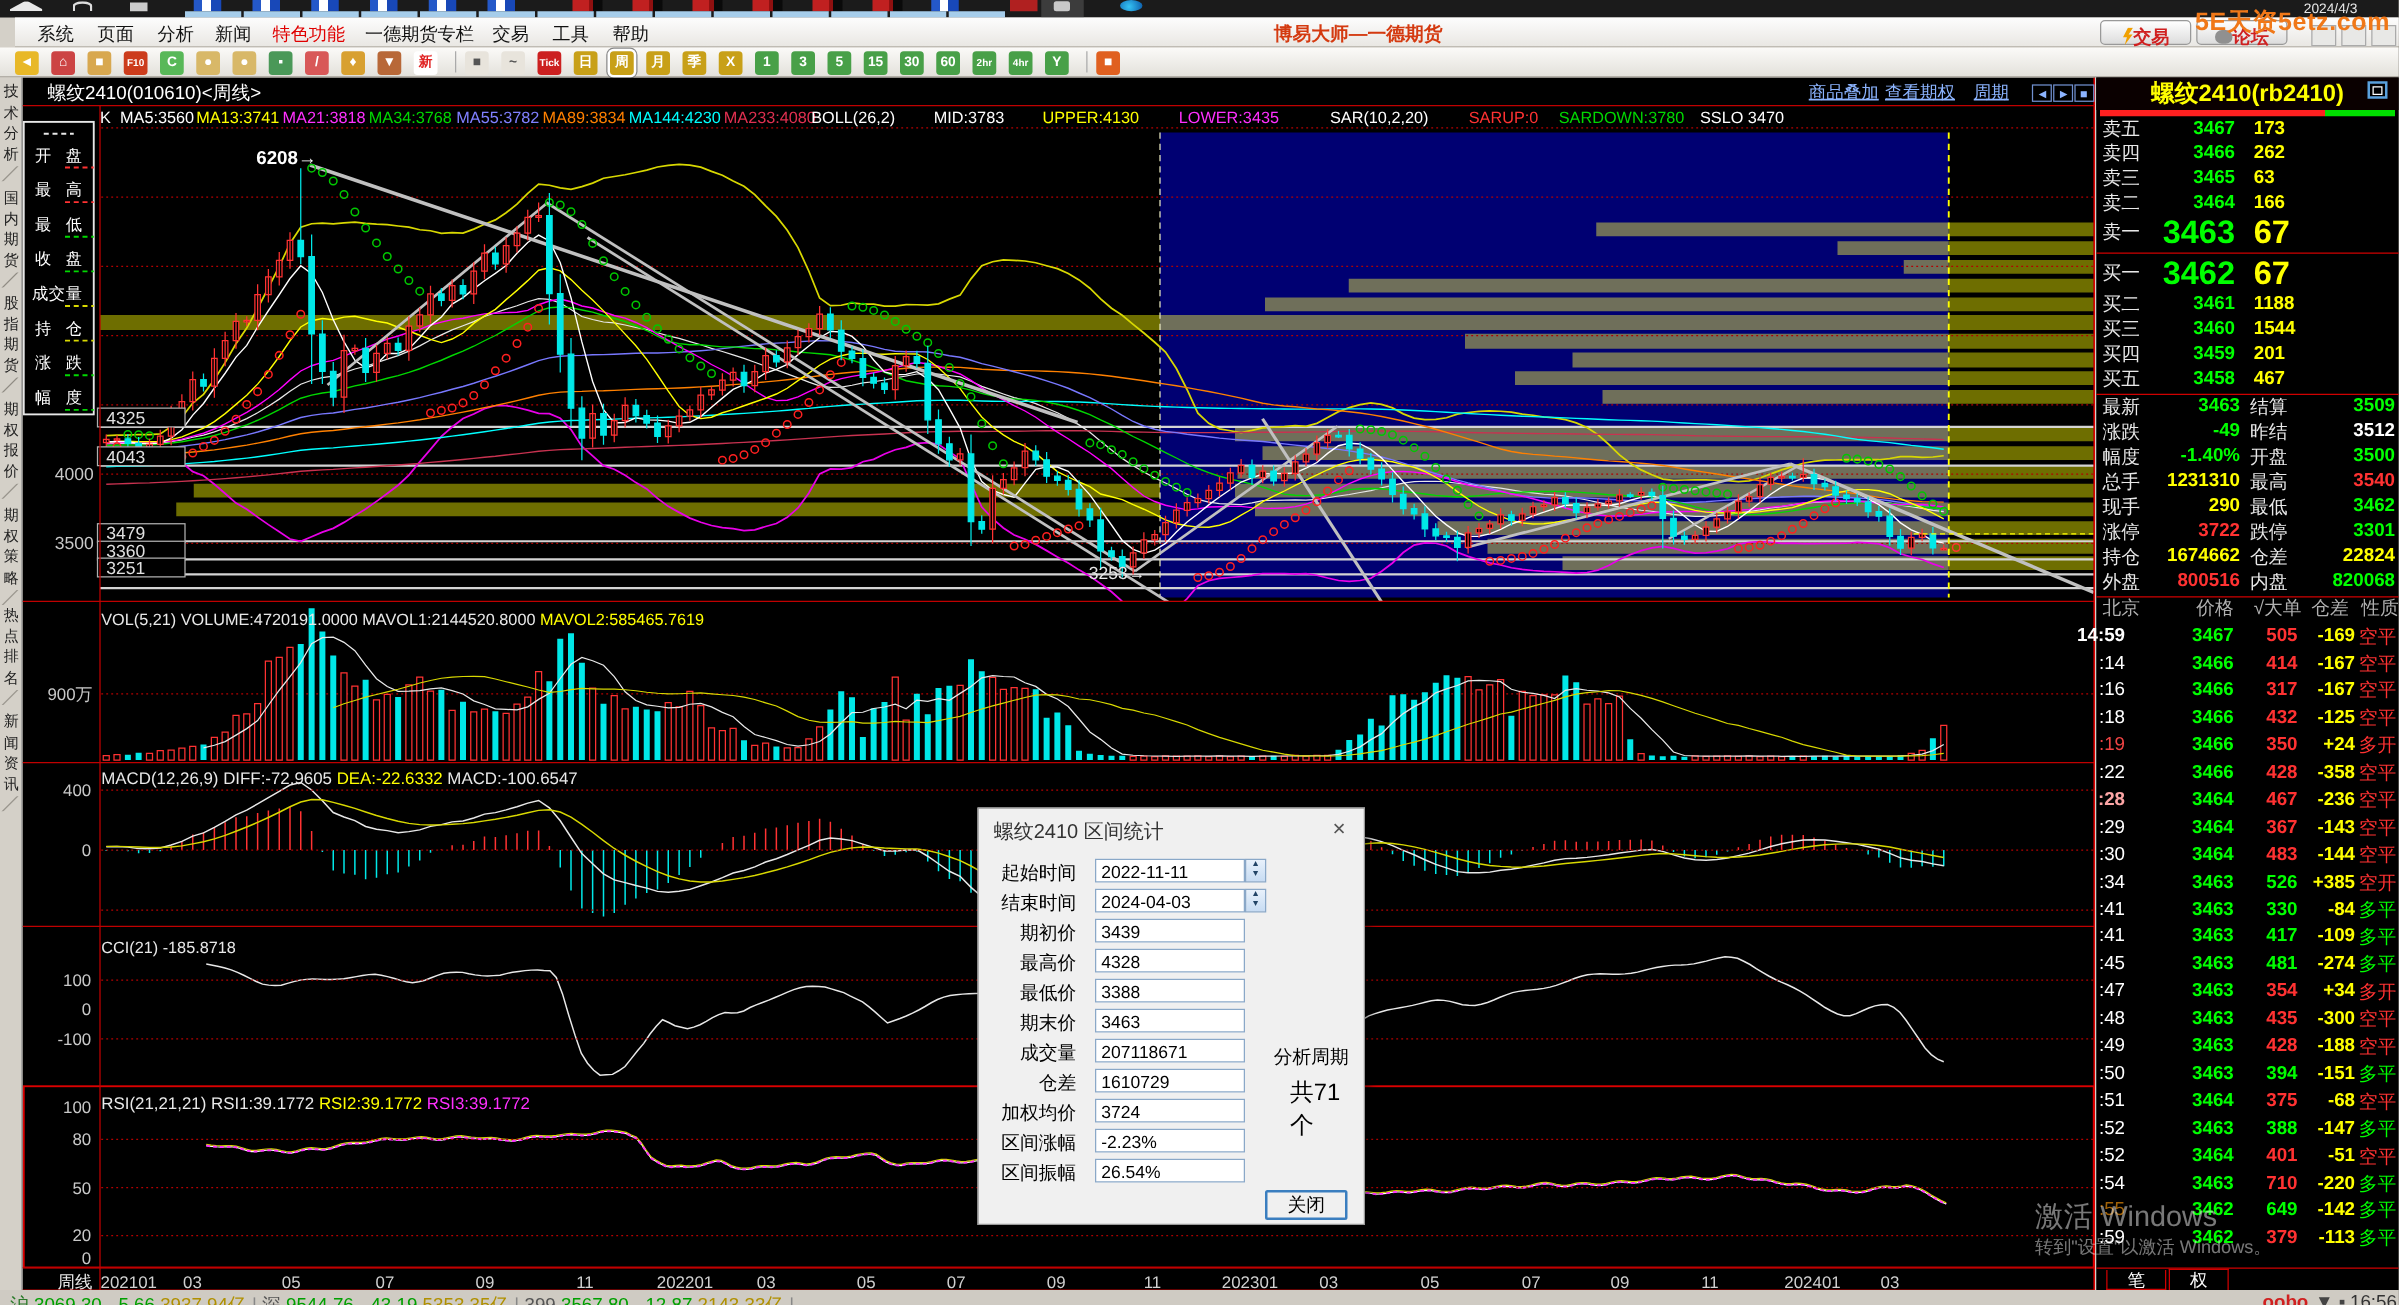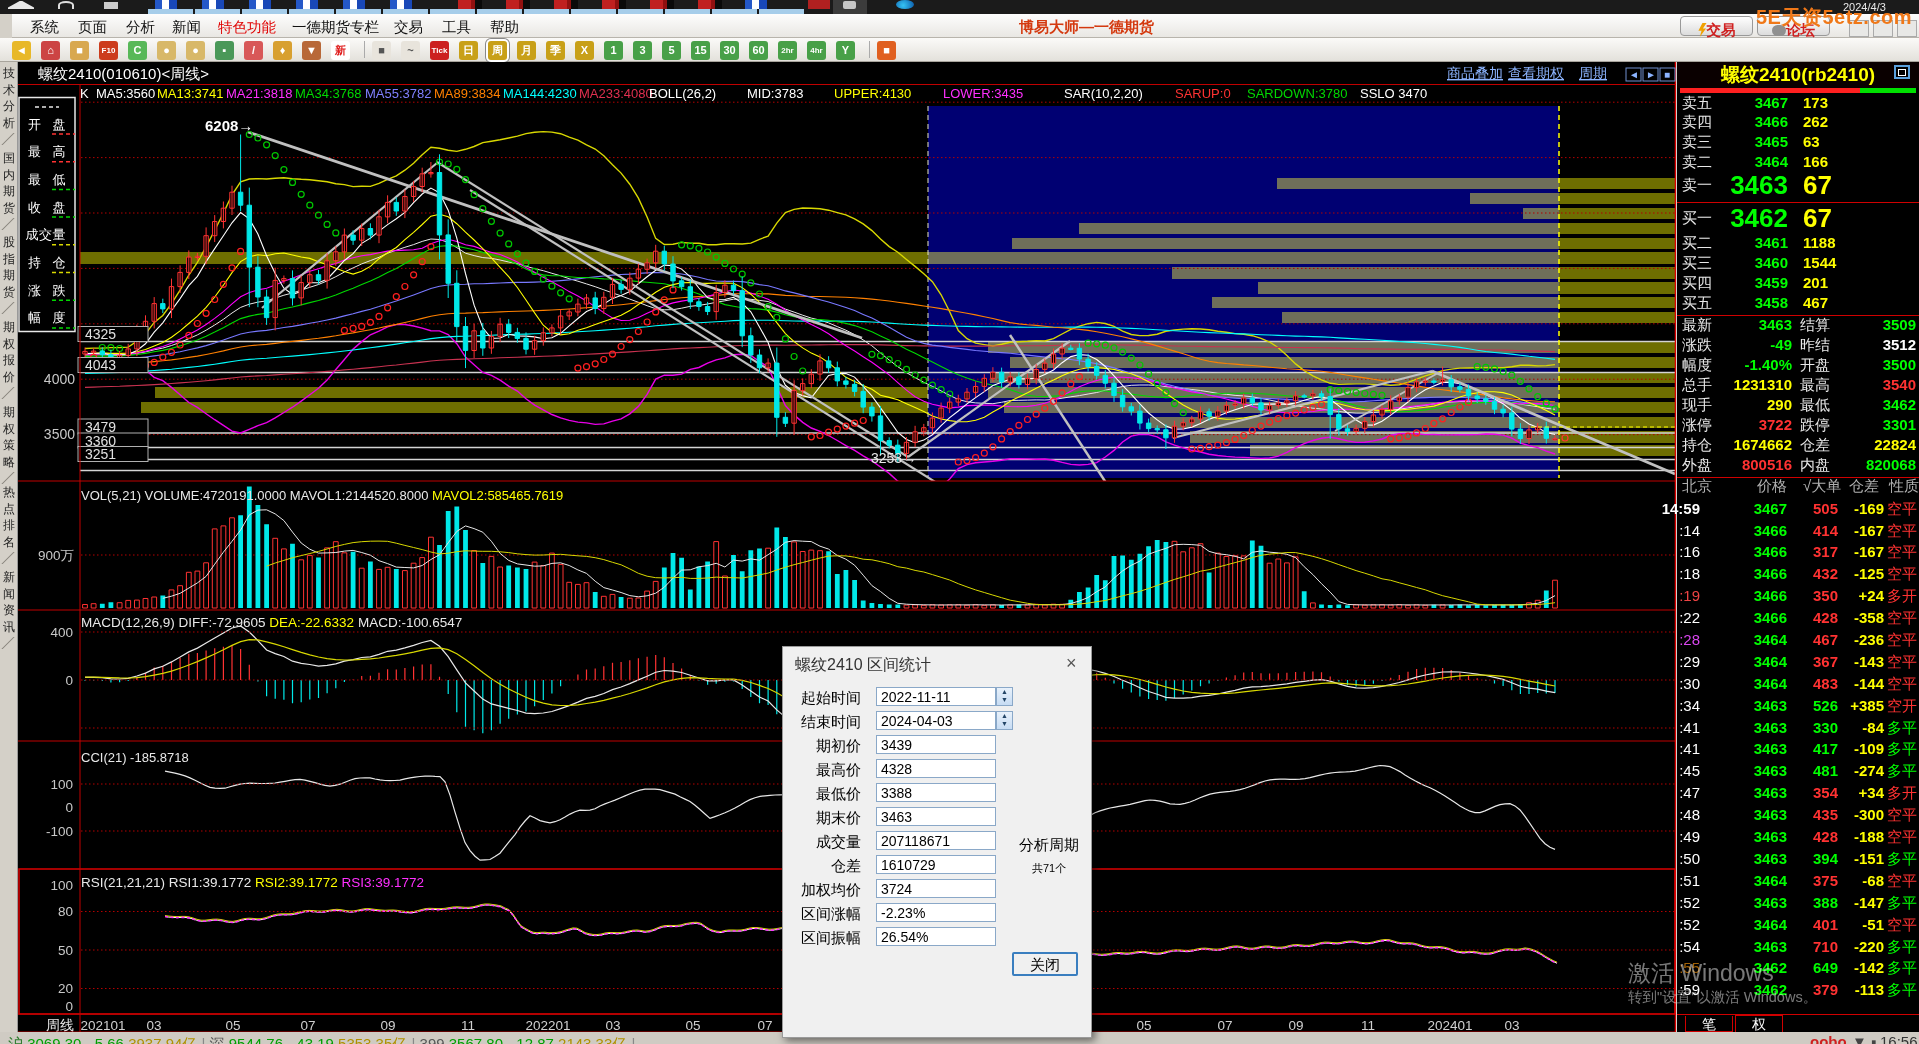--- a/index.html
+++ b/index.html
@@ -14,21 +14,21 @@
 .rph{position:absolute;left:0;top:0;width:242px;height:26px;background:#0a0000;text-align:center;
  color:#ffff00;font-size:19px;font-weight:bold;font-family:"Liberation Sans",sans-serif}
 .row{position:absolute;left:0;width:242px;height:20px;font-size:15px;font-weight:bold;white-space:nowrap}
 .lbl{position:absolute;left:5px;color:#e8e8e8;font-weight:normal}
 .lbl2{position:absolute;left:123px;color:#e8e8e8;font-weight:normal}
 .pr{position:absolute;right:131px;text-align:right}
 .vo{position:absolute;left:126px}
 .v1{position:absolute;right:127px;text-align:right}
 .v2{position:absolute;right:3px;text-align:right}
 .g{color:#00ff00}.y{color:#ffff00}.r{color:#ff3232}.w{color:#ffffff}.gy{color:#b0b0b0}
-.dlg{left:782px;top:646px;width:310px;height:392px;background:#f0f0f0;border:1px solid #9a9a9a;
+.dlg{left:782px;top:646px;width:310px;height:334px;background:#f0f0f0;border:1px solid #9a9a9a;
  box-shadow:3px 3px 8px rgba(0,0,0,.5);font-size:15px}
 .dlbl{position:absolute;right:230px;color:#000;white-space:nowrap}
 .din{position:absolute;left:93px;width:120px;height:19px;background:#fff;border:1px solid #8aa8c8;
  font-size:14px;color:#000;padding:1px 0 0 4px}
 .spin{position:absolute;left:213px;width:17px;height:19px;background:linear-gradient(#e8f1fb,#c7dcf3);border:1px solid #8aa8c8}
 .wmark{color:rgba(240,240,240,.5);font-size:23px}
 </style></head><body>
 <div class="abs taskbar">
     <div class="abs" style="left:8px;top:1px;width:26px;height:8px;background:#e8e8e8;clip-path:polygon(0 80%,45% 0,55% 0,100% 80%,100% 100%,0 100%)"></div>
     <div class="abs" style="left:58px;top:1px;width:16px;height:8px;border:2px solid #ddd;border-radius:50% 50% 0 0;border-bottom:none"></div>
@@ -680,21 +680,21 @@
       <span class="r" style="position:absolute;right:2px;font-weight:normal">多开</span>
     </div>
     <div class="row" style="top:547px">
       <span style="position:absolute;right:219px;color:#fff;font-weight:normal">:22</span>
       <span class="g" style="position:absolute;right:132px">3466</span>
       <span class="r" style="position:absolute;right:81px">428</span>
       <span class="y" style="position:absolute;right:35px">-358</span>
       <span class="r" style="position:absolute;right:2px;font-weight:normal">空平</span>
     </div>
     <div class="row" style="top:569px">
-      <span style="position:absolute;right:219px;color:#d946ef;font-weight:normal">:28</span>
+      <span style="position:absolute;right:219px;color:#fca5a5;font-weight:bold">:28</span>
       <span class="g" style="position:absolute;right:132px">3464</span>
       <span class="r" style="position:absolute;right:81px">467</span>
       <span class="y" style="position:absolute;right:35px">-236</span>
       <span class="r" style="position:absolute;right:2px;font-weight:normal">空平</span>
     </div>
     <div class="row" style="top:591px">
       <span style="position:absolute;right:219px;color:#fff;font-weight:normal">:29</span>
       <span class="g" style="position:absolute;right:132px">3464</span>
       <span class="r" style="position:absolute;right:81px">367</span>
       <span class="y" style="position:absolute;right:35px">-143</span>
@@ -840,15 +840,15 @@
       <div class="din" style="top:184px">207118671</div>
       <div class="dlbl" style="top:210px">仓差</div>
       <div class="din" style="top:208px">1610729</div>
       <div class="dlbl" style="top:234px">加权均价</div>
       <div class="din" style="top:232px">3724</div>
       <div class="dlbl" style="top:258px">区间涨幅</div>
       <div class="din" style="top:256px">-2.23%</div>
       <div class="dlbl" style="top:282px">区间振幅</div>
       <div class="din" style="top:280px">26.54%</div>
       <div class="abs" style="left:236px;top:189px;font-size:15px;color:#000">分析周期</div>
-      <div class="abs" style="left:249px;top:214px;font-size:11px;color:#000">共71个</div>
+      <div class="abs" style="left:249px;top:214px;font-size:19px;color:#000">共71个</div>
       <div class="abs" style="left:229px;top:305px;width:66px;height:24px;border:2px solid #3a7ebf;border-radius:2px;background:#f0f0f0;text-align:center;line-height:21px;font-size:15px">关闭</div>
     </div>
   </div>
 </body></html>

